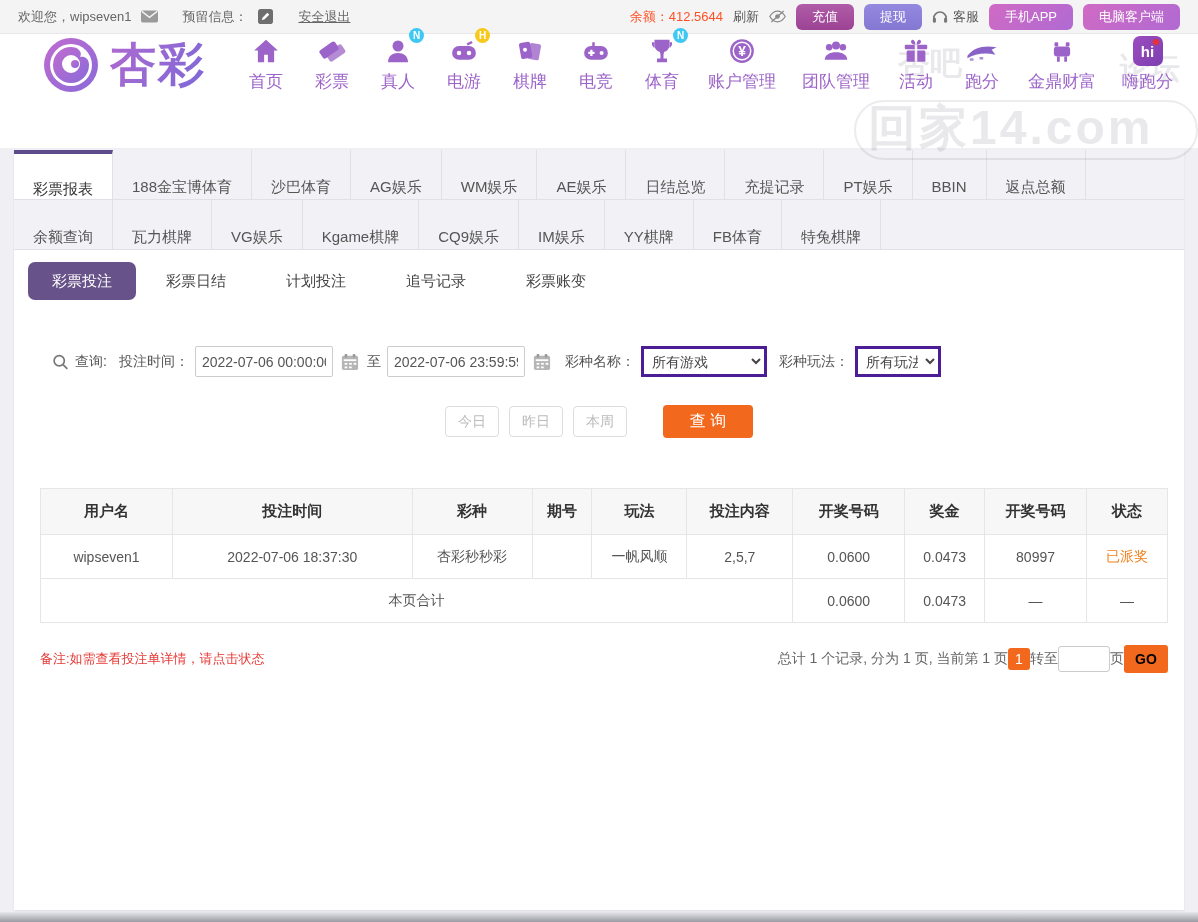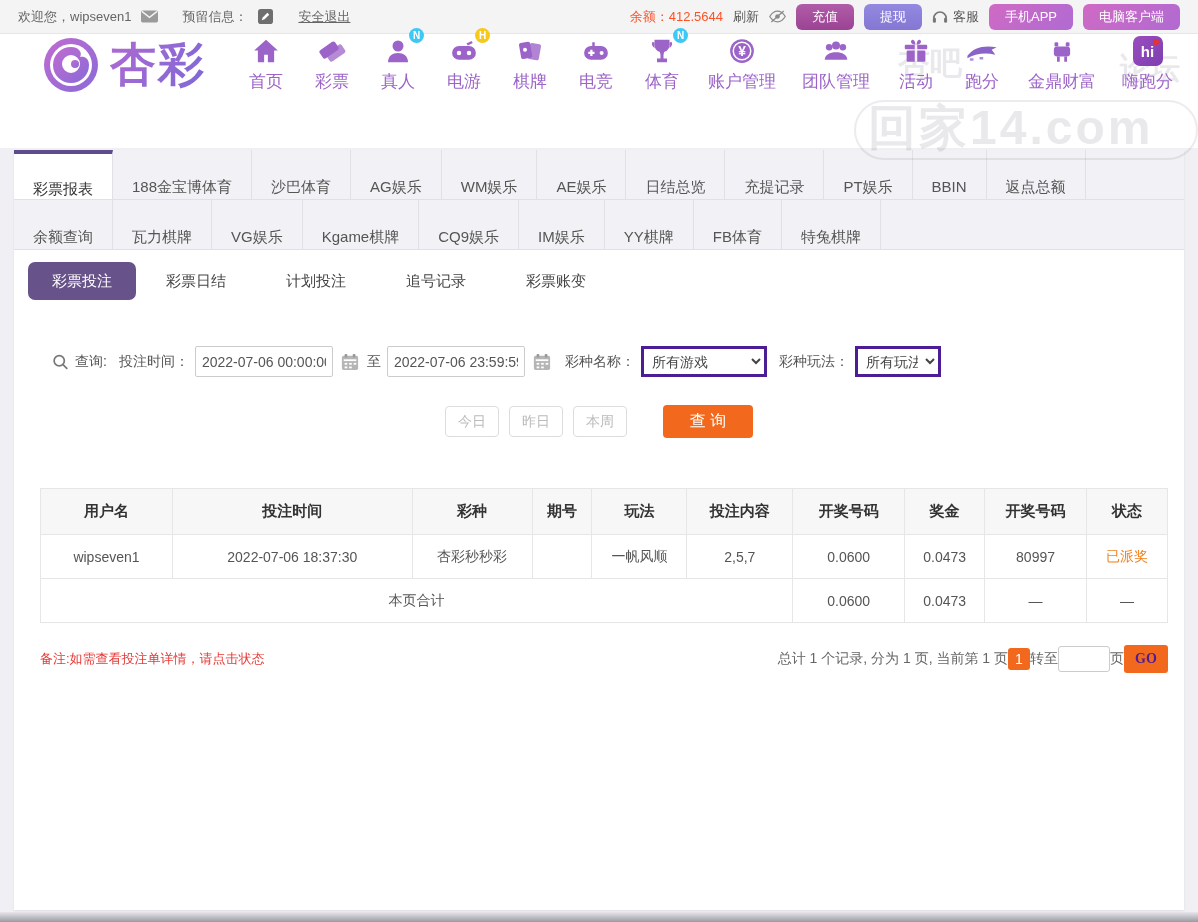--- a/index.html
+++ b/index.html
@@ -97,22 +97,22 @@
   .status-link { color:#f0811f; cursor:pointer; }
 
   
   .foot-row { display:flex; justify-content:space-between; align-items:center;
     margin:22px 16px 0 26px; }
   .note { color:#e53935; font-size:13px; }
   .pager { display:flex; align-items:center; font-size:14px; color:#666; }
   .page-badge { background:#f2691d; color:#fff; width:22px; height:22px; border-radius:3px;
     display:flex; align-items:center; justify-content:center; font-size:14px; cursor:pointer; }
   .goto-input { width:52px; height:26px; border:1px solid #ccc; border-radius:3px; }
-  .go-btn { background:#f2691d; color:#4c1d95; border:none; border-radius:3px; height:28px;
-    width:44px; font-size:14px; font-weight:bold; cursor:pointer; font-family:Liberation Serif, serif; }
+  .go-btn { background:#f2691d; color:#000000; border:none; border-radius:3px; height:28px;
+    width:44px; font-size:14px; font-weight:bold; cursor:pointer; font-family:Liberation Sans, sans-serif; }
 
   .bottom-band { position:fixed; left:0; bottom:0; width:100%; height:10px;
     background:linear-gradient(180deg,#e6e6ec,#9a9aa2); }
 </style>
 </head>
 <body>
 
 <div class="topbar">
   <div class="left">
     <span>欢迎您，wipseven1</span>

